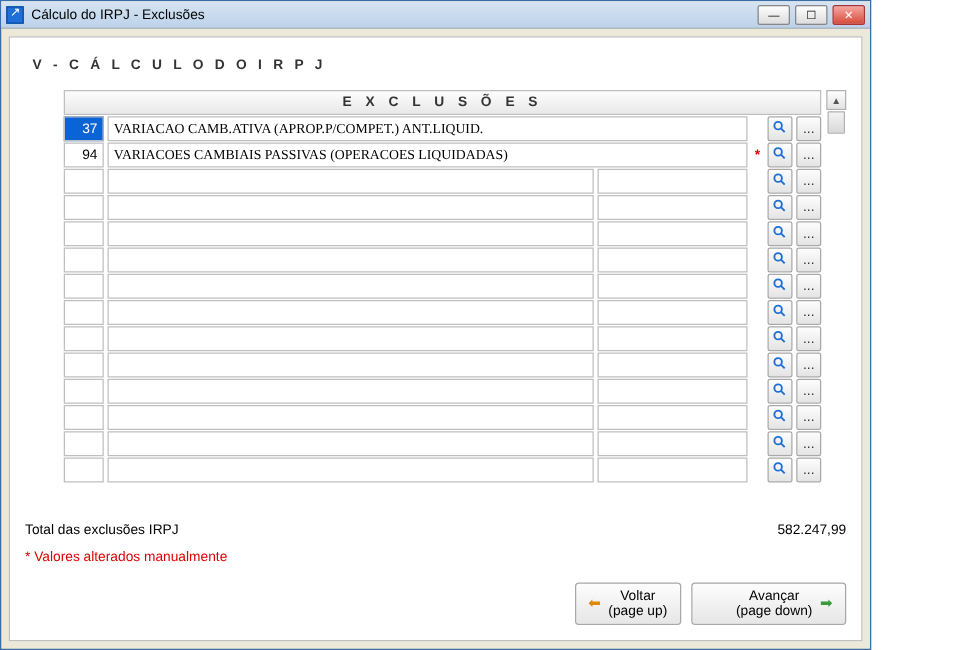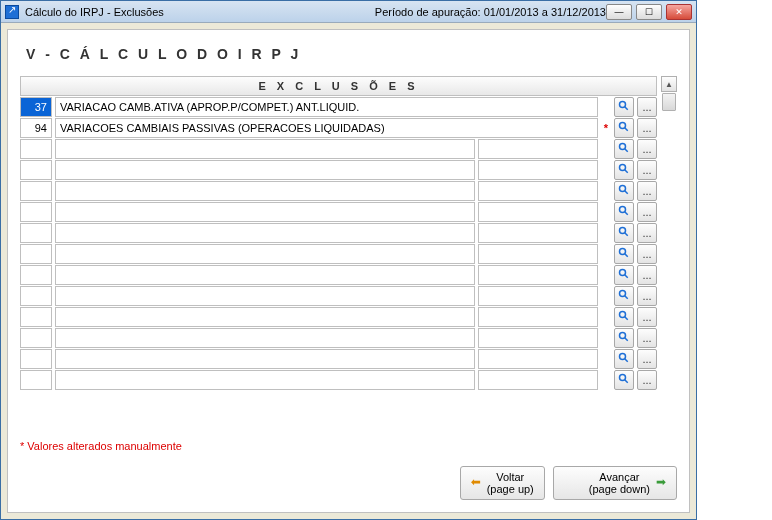--- a/index.html
+++ b/index.html
@@ -63,30 +63,31 @@
     flex: 1;
     border: 1px solid #c0c0c0;
     background: #fff;
     box-shadow: inset 0 0 0 1px #fff;
     padding: 12px 12px 12px 12px;
     display: flex;
     flex-direction: column;
     position: relative;
   }
   .section-title {
-    font-size: 14px;
+    font-size: 11px;
     font-weight: bold;
     letter-spacing: 3px;
     color: #333;
     margin: 4px 6px 14px 6px;
   }
   .grid-wrap {
     position: relative;
     flex: 1;
     display: flex;
+    margin-left: 31px;
   }
   .grid-area {
     flex: 1;
     border: 0;
   }
   .grid-header {
     height: 20px;
     background: linear-gradient(#fdfdfd, #e8e8e8);
     border: 1px solid #bfbfbf;
     border-bottom: 1px solid #bfbfbf;
@@ -117,21 +118,21 @@
     display: flex;
     align-items: center;
     padding: 0 4px;
     font-size: 11px;
     color: #000;
     overflow: hidden;
     white-space: nowrap;
   }
   .cell.code { width: 32px; justify-content: flex-end; }
   .cell.code.hl { background: #0a64d6; color: #fff; }
-  .cell.desc { flex: 1; }
+  .cell.desc { flex: 1; font-family: Liberation Serif, serif; }
   .cell.amount { width: 120px; justify-content: flex-end; }
   .flag {
     width: 10px;
     color: #d00;
     font-weight: bold;
     display: flex;
     align-items: center;
     justify-content: center;
   }
   .icon-btn {
@@ -203,21 +204,20 @@
   .nav-btn .arrow.left { color: #e08a00; }
   .nav-btn .arrow.right { color: #3a9b3a; }
 </style>
 </head>
 <body>
 
 <div class="window">
   <div class="titlebar">
     <div class="app-icon"></div>
     <span class="title-text">Cálculo do IRPJ - Exclusões</span>
-    <span class="period">Período de apuração: 01/01/2013 a 31/12/2013</span>
     <div class="win-controls">
       <div class="win-btn">—</div>
       <div class="win-btn">☐</div>
       <div class="win-btn close">✕</div>
     </div>
   </div>
 
   <div class="content-frame">
     <div class="section-title">V - C Á L C U L O   D O   I R P J</div>
 
@@ -434,20 +434,24 @@
               </div>
             </div>
           </div>
       </div>
       <div class="scrollbar">
         <div class="scroll-arrow">▲</div>
         <div class="scroll-thumb"></div>
       </div>
     </div>
 
+    <div class="total-row">
+      <div class="label">Total das exclusões IRPJ</div>
+      <div class="value">582.247,99</div>
+    </div>
 
     <div class="manual-note">* Valores alterados manualmente</div>
 
     <div class="footer">
       <div class="nav-btn">
         <span class="arrow left">⬅</span>
         <span style="white-space:pre-line;">Voltar
 (page up)</span>
       </div>
       <div class="nav-btn">

